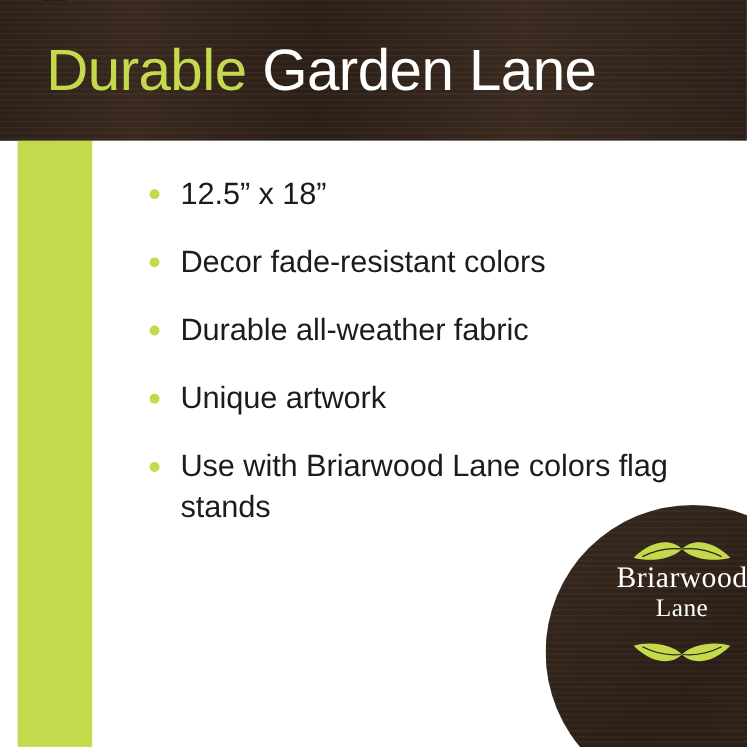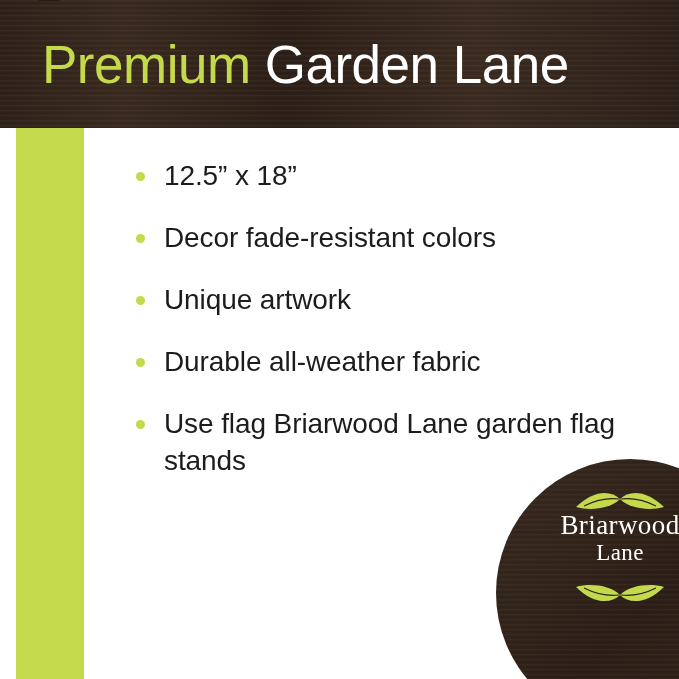--- a/index.html
+++ b/index.html
@@ -170,36 +170,36 @@
     height: 26px;
   }
 </style>
 </head>
 <body>
 
 <div class="poster">
 
   <div class="header-band">
     <div class="header-title">
-      <span class="title-premium">Premium</span><span class="title-rest"> Garden Lane</span>
+      <span class="title-premium">Durable</span><span class="title-rest"> Garden Lane</span>
     </div>
   </div>
 
   <div class="side-band"></div>
   <div class="side-text">
     <span class="side-text-inner">Premium Outdoor Decor</span>
   </div>
 
   <div class="content-card">
     <ul class="bullet-list">
       <li class="bullet-item">12.5” x 18”</li>
       <li class="bullet-item">Decor fade-resistant colors</li>
+      <li class="bullet-item">Durable all-weather fabric</li>
       <li class="bullet-item">Unique artwork</li>
-      <li class="bullet-item">Durable all-weather fabric</li>
-      <li class="bullet-item">Use flag Briarwood Lane garden flag stands</li>
+      <li class="bullet-item">Use with Briarwood Lane colors flag stands</li>
     </ul>
 
     <div class="logo-circle">
       <svg class="leaf-top" viewBox="0 0 92 26">
         <path d="M2 20 C 18 4, 36 2, 46 12 C 36 22, 16 24, 2 20 Z" fill="#c4d94b"></path>
         <path d="M90 20 C 74 4, 56 2, 46 12 C 56 22, 76 24, 90 20 Z" fill="#c4d94b"></path>
         <path d="M10 19 C 24 12, 36 11, 45 12" stroke="#2c1f17" stroke-width="1.1" fill="none"></path>
         <path d="M82 19 C 68 12, 56 11, 47 12" stroke="#2c1f17" stroke-width="1.1" fill="none"></path>
       </svg>
 

